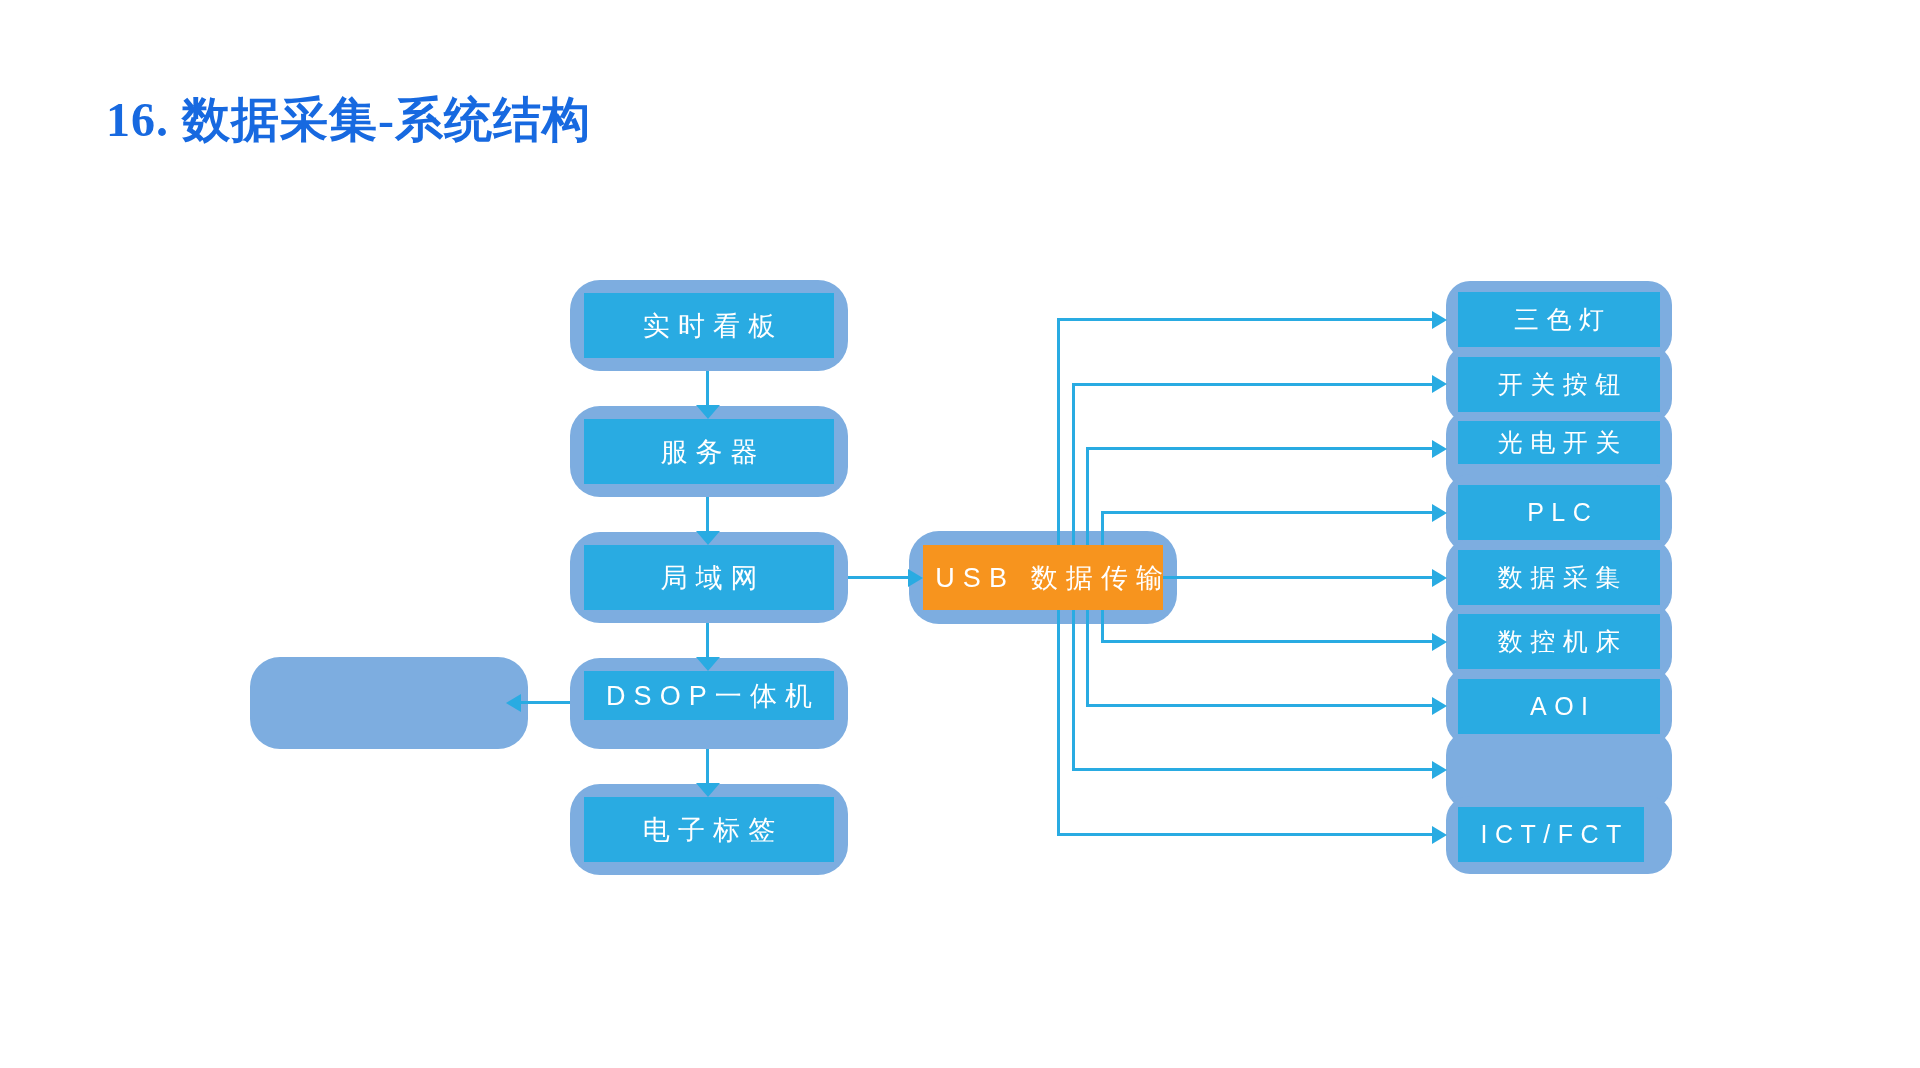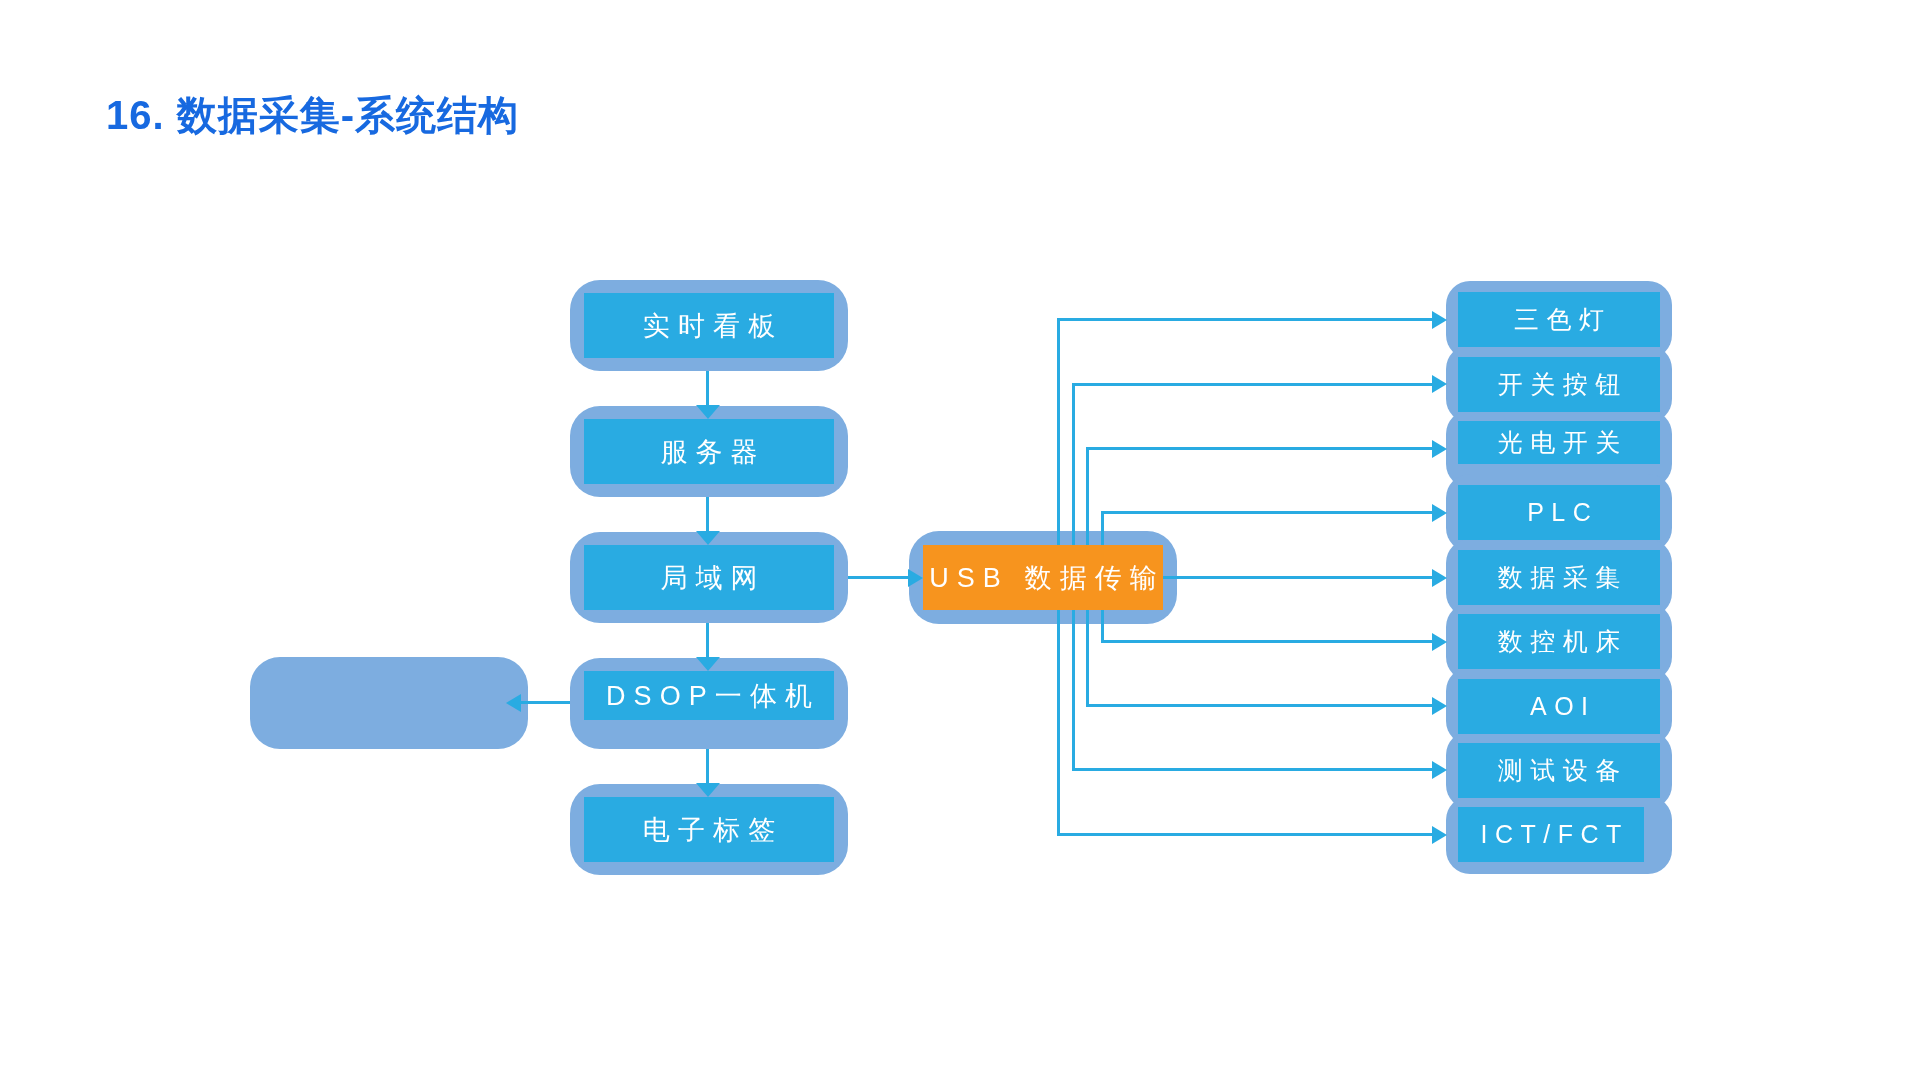--- a/index.html
+++ b/index.html
@@ -2,35 +2,35 @@
 <html style="--title: #1769e0; --fill: #29abe2; --wrap: #7dade0; --orange: #f7941e; --line: #29abe2; --text: #ffffff;"><head>
 <meta charset="utf-8">
 <style>
   html,body{margin:0;padding:0;background:#ffffff;}
   .canvas{
     position:relative;width:1920px;height:1068px;background:#ffffff;
     font-family:"Liberation Sans",sans-serif;overflow:hidden;
   }
   .title{
     position:absolute;left:106px;top:88px;margin:0;
-    font-family:Liberation Sans, sans-serif;font-weight:bold;
-    font-size:40px;color:var(--title,#1769e0);letter-spacing:1px;
+    font-family:Liberation Serif, serif;font-weight:bold;
+    font-size:48px;color:var(--title,#1769e0);letter-spacing:1px;
   }
   .wrap{
     position:absolute;background:var(--wrap,#7dade0);border-radius:30px;z-index:1;
   }
   .wrap.small{border-radius:24px;}
   .box{
     position:absolute;background:var(--fill,#29abe2);z-index:3;
     display:flex;align-items:center;justify-content:center;
     color:var(--text,#ffffff);font-size:27px;font-weight:400;
   }
   .box.small{font-size:25px;}
   .box span{letter-spacing:.3em;margin-right:-.3em;white-space:nowrap;}
-  .orange{background:var(--orange,#f7941e);}
+  .orange{background:var(--orange,#f7941e);justify-content:flex-end;}
   .hline,.vline{position:absolute;background:var(--line,#29abe2);z-index:2;}
   .hline{height:3px;}
   .vline{width:3px;}
   .tri{position:absolute;width:0;height:0;z-index:2;}
   .tri.right{border-top:9px solid transparent;border-bottom:9px solid transparent;border-left:15px solid var(--line,#29abe2);}
   .tri.left{border-top:9px solid transparent;border-bottom:9px solid transparent;border-right:15px solid var(--line,#29abe2);}
   .tri.down{border-left:12px solid transparent;border-right:12px solid transparent;border-top:14px solid var(--line,#29abe2);}
 </style>
 </head>
 <body>
@@ -141,20 +141,17 @@
     </div>
   <div class="box small" style="left:1458px;top:550px;width:202px;height:55px">
       <span>数据采集</span>
     </div>
   <div class="box small" style="left:1458px;top:614px;width:202px;height:55px">
       <span>数控机床</span>
     </div>
   <div class="box small" style="left:1458px;top:679px;width:202px;height:55px">
       <span>AOI</span>
     </div>
-  <div class="box small" style="left:1458px;top:743px;width:202px;height:55px">
-      <span>测试设备</span>
-    </div>
   <div class="box small" style="left:1458px;top:807px;width:186px;height:55px">
       <span>ICT/FCT</span>
     </div>
 
 </div>
 
 </body></html>

